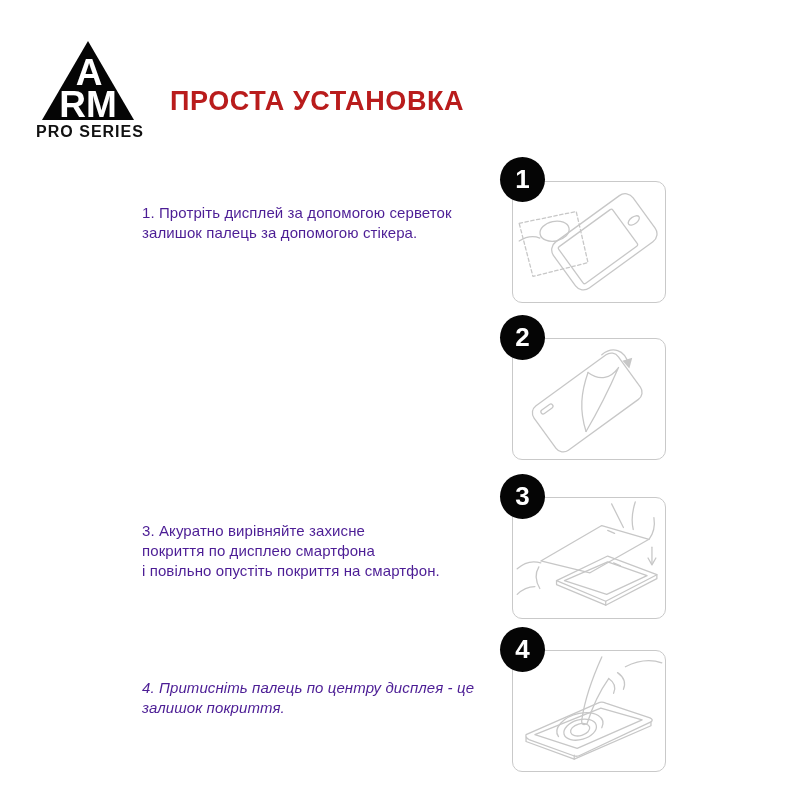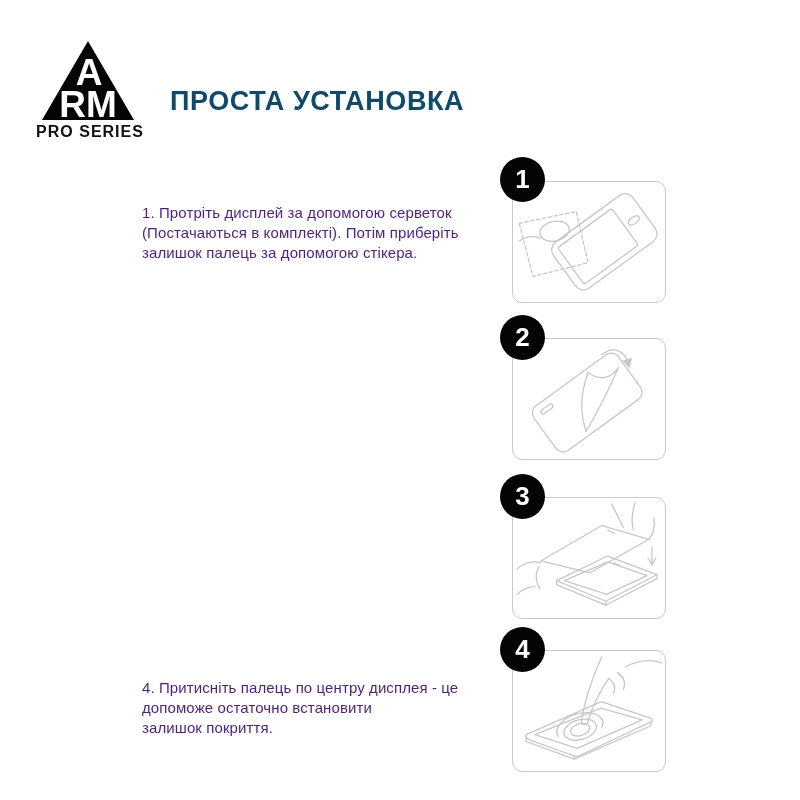--- a/index.html
+++ b/index.html
@@ -2,29 +2,29 @@
 <html><head>
 <meta charset="utf-8">
 <style>
   html,body{margin:0;padding:0;background:#ffffff;}
   #page{position:relative;width:800px;height:800px;background:#ffffff;overflow:hidden;
         font-family:"Liberation Sans","DejaVu Sans",sans-serif;}
 
   
   #logo{position:absolute;left:35px;top:32px;width:110px;height:112px;}
   #title{position:absolute;left:170px;top:86px;font-size:27px;font-weight:700;
-         color:#0c4a6e;letter-spacing:.6px;white-space:nowrap;}
+         color:#b91c1c;letter-spacing:.6px;white-space:nowrap;}
 
   
   .step-text{position:absolute;left:142px;width:380px;font-size:15px;line-height:20px;
              color:#4c1d95;letter-spacing:.1px;}
   #text-1{top:203px;}
   #text-2{top:388px;}
   #text-3{top:521px;}
-  #text-4{top:678px;}
+  #text-4{top:678px;font-style:italic;}
 
   
   .illus-box{position:absolute;left:512px;width:154px;height:122px;
              border:1.5px solid #c9c9c9;border-radius:10px;box-sizing:border-box;
              background:#ffffff;}
   #box-1{top:181px;} #box-2{top:338px;} #box-3{top:497px;} #box-4{top:650px;}
   .illus-box svg{position:absolute;left:0;top:0;width:100%;height:100%;}
 
   .step-num{position:absolute;left:500px;width:45px;height:45px;border-radius:50%;
             background:#050505;color:#ffffff;font-size:26px;font-weight:700;
@@ -43,21 +43,20 @@
     <polygon points="53,9 99,88 7,88" fill="#050505"></polygon>
     <text x="54" y="53" text-anchor="middle" font-size="37" font-weight="bold" fill="#ffffff" font-family="Liberation Sans, sans-serif">A</text>
     <text x="53" y="85" text-anchor="middle" font-size="37" font-weight="bold" fill="#ffffff" font-family="Liberation Sans, sans-serif">RM</text>
     <text x="55" y="105" text-anchor="middle" font-size="16" font-weight="bold" fill="#111111" letter-spacing="1" font-family="Liberation Sans, sans-serif">PRO SERIES</text>
   </svg>
 
   <div id="title">ПРОСТА УСТАНОВКА</div>
 
   <div class="step-text" id="text-1">
     <div>1. Протріть дисплей за допомогою серветок</div>
-    <div>(Постачаються в комплекті). Потім приберіть</div>
     <div>залишок палець за допомогою стікера.</div>
   </div>
   <div class="step-num" id="num-1">1</div>
   <div class="illus-box" id="box-1">
     <svg viewBox="0 0 154 122">
       <g class="art">
         <g transform="rotate(-36 92 60)">
           <rect x="42" y="32" width="100" height="58" rx="10"></rect>
           <rect x="50" y="38" width="68" height="46" rx="2"></rect>
           <ellipse cx="129" cy="61" rx="6.5" ry="3.5"></ellipse>
@@ -78,20 +77,25 @@
           <rect x="31" y="43" width="14" height="4.5" rx="2.2"></rect>
         </g>
         <path d="M76,34 C69,54 67,72 74,94"></path>
         <path d="M76,34 C88,43 99,40 107,29 C97,52 87,72 74,94"></path>
         <path d="M90,16 C101,7 113,11 117,25"></path>
         <polygon points="111,22 118,30 121,19" class="art-fill"></polygon>
       </g>
     </svg>
   </div>
 
+  <div class="step-text" id="text-3">
+    <div>3. Акуратно вирівняйте захисне</div>
+    <div>покриття по дисплею смартфона</div>
+    <div>і повільно опустіть покриття на смартфон.</div>
+  </div>
   <div class="step-num" id="num-3">3</div>
   <div class="illus-box" id="box-3">
     <svg viewBox="0 0 154 122">
       <g class="art">
 
         <path d="M44,84 L96,59 L146,78 L94,105 Z"></path>
         <path d="M52,84 L96,65 L136,79 L95,98 Z"></path>
         <path d="M44,84 L44,88 L94,109 L94,105"></path>
         <path d="M146,78 L146,82 L94,109"></path>
         <path d="M102,66 L109,69"></path>
@@ -108,21 +112,20 @@
         <path d="M26,70 Q20,80 27,92"></path>
 
         <path d="M141,50 L141,66"></path>
         <path d="M137,61 L141,68 L145,61"></path>
       </g>
     </svg>
   </div>
 
   <div class="step-text" id="text-4">
     <div>4. Притисніть палець по центру дисплея - це</div>
-    <div>допоможе остаточно встановити</div>
     <div>залишок покриття.</div>
   </div>
   <div class="step-num" id="num-4">4</div>
   <div class="illus-box" id="box-4">
     <svg viewBox="0 0 154 122">
       <g class="art">
 
         <path d="M13,85 Q12,88 16,90 L60,106 Q64,108 68,106 L140,72 Q143,70 139,68 L94,53 Q90,51 86,53 Z"></path>
         <path d="M22,85 L89,58 L131,70 L65,99 Z"></path>
         <path d="M13,88 L13,92 L62,110 L62,106"></path>

